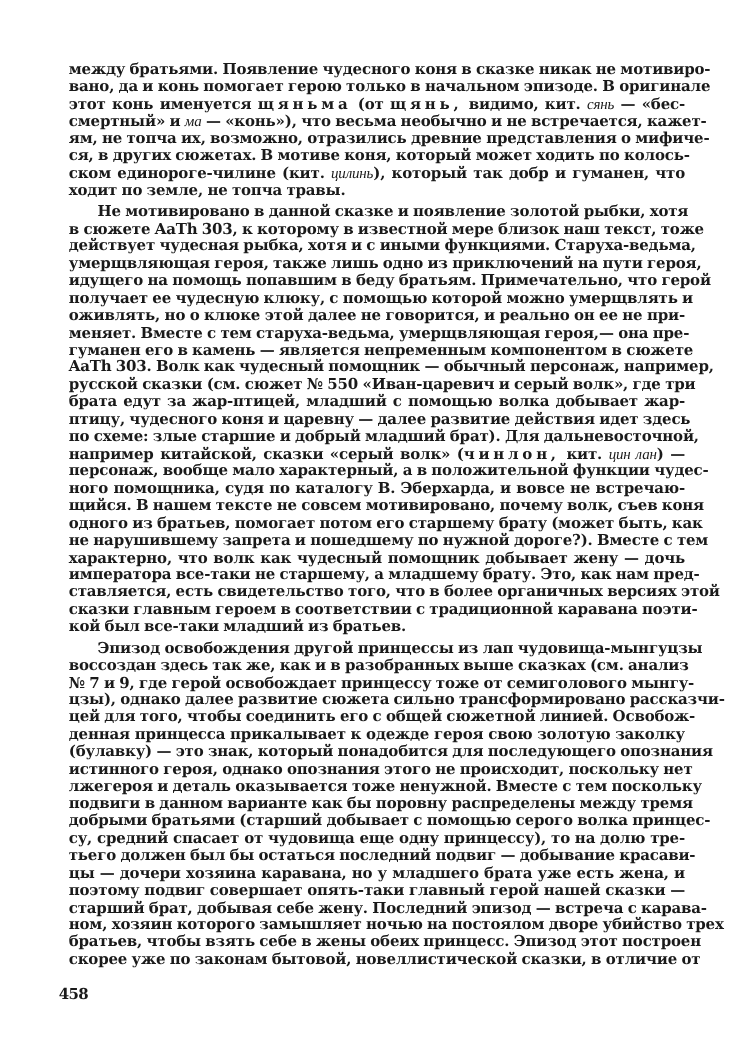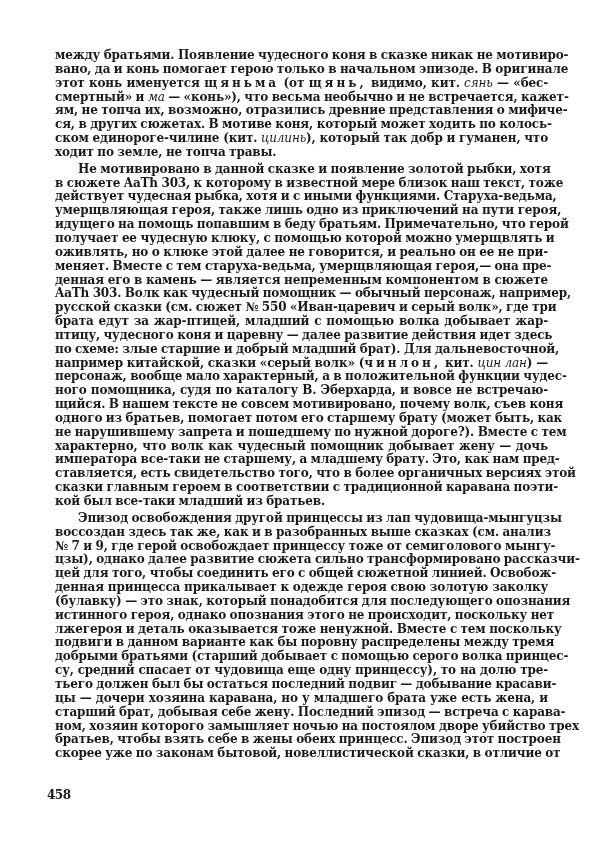--- a/index.html
+++ b/index.html
@@ -44,20 +44,21 @@
   }
   .line.indent {
     padding-left: 23px;
   }
   .spaced {
     letter-spacing: 3px;
   }
   .it {
     font-style: italic;
     font-weight: normal;
+    font-family: Liberation Serif, serif;
   }
   .page-number {
     position: absolute;
     left: 47px;
     top: 788px;
     font-size: 12px;
     font-weight: 600;
     letter-spacing: -0.5px;
     font-family: "DejaVu Serif", "Liberation Serif", serif;
   }
@@ -78,21 +79,21 @@
     </div>
     <div class="para">
       <span class="line indent"><span>Не мотивировано в данной сказке и появление золотой рыбки, хотя</span></span>
       <span class="line"><span>в сюжете AaTh 303, к которому в известной мере близок наш текст, тоже</span></span>
       <span class="line"><span>действует чудесная рыбка, хотя и с иными функциями. Старуха-ведьма,</span></span>
       <span class="line"><span>умерщвляющая героя, также лишь одно из приключений на пути героя,</span></span>
       <span class="line"><span>идущего на помощь попавшим в беду братьям. Примечательно, что герой</span></span>
       <span class="line"><span>получает ее чудесную клюку, с помощью которой можно умерщвлять и</span></span>
       <span class="line"><span>оживлять, но о клюке этой далее не говорится, и реально он ее не при-</span></span>
       <span class="line"><span>меняет. Вместе с тем старуха-ведьма, умерщвляющая героя,— она пре-</span></span>
-      <span class="line"><span>денная его в камень — является непременным компонентом в сюжете</span></span>
+      <span class="line"><span>гуманен его в камень — является непременным компонентом в сюжете</span></span>
       <span class="line"><span>AaTh 303. Волк как чудесный помощник — обычный персонаж, например,</span></span>
       <span class="line"><span>русской сказки (см. сюжет № 550 «Иван-царевич и серый волк», где три</span></span>
       <span class="line"><span>брата едут за жар-птицей, младший с помощью волка добывает жар-</span></span>
       <span class="line"><span>птицу, чудесного коня и царевну — далее развитие действия идет здесь</span></span>
       <span class="line"><span>по схеме: злые старшие и добрый младший брат). Для дальневосточной,</span></span>
       <span class="line"><span>например китайской, сказки «серый волк» (</span><span class="spaced">чинлон,</span><span> кит. </span><span class="it">цин лан</span><span>) —</span></span>
       <span class="line"><span>персонаж, вообще мало характерный, а в положительной функции чудес-</span></span>
       <span class="line"><span>ного помощника, судя по каталогу В. Эберхарда, и вовсе не встречаю-</span></span>
       <span class="line"><span>щийся. В нашем тексте не совсем мотивировано, почему волк, съев коня</span></span>
       <span class="line"><span>одного из братьев, помогает потом его старшему брату (может быть, как</span></span>
@@ -111,20 +112,21 @@
       <span class="line"><span>цей для того, чтобы соединить его с общей сюжетной линией. Освобож-</span></span>
       <span class="line"><span>денная принцесса прикалывает к одежде героя свою золотую заколку</span></span>
       <span class="line"><span>(булавку) — это знак, который понадобится для последующего опознания</span></span>
       <span class="line"><span>истинного героя, однако опознания этого не происходит, поскольку нет</span></span>
       <span class="line"><span>лжегероя и деталь оказывается тоже ненужной. Вместе с тем поскольку</span></span>
       <span class="line"><span>подвиги в данном варианте как бы поровну распределены между тремя</span></span>
       <span class="line"><span>добрыми братьями (старший добывает с помощью серого волка принцес-</span></span>
       <span class="line"><span>су, средний спасает от чудовища еще одну принцессу), то на долю тре-</span></span>
       <span class="line"><span>тьего должен был бы остаться последний подвиг — добывание красави-</span></span>
       <span class="line"><span>цы — дочери хозяина каравана, но у младшего брата уже есть жена, и</span></span>
+      <span class="line"><span>поэтому подвиг совершает опять-таки главный герой нашей сказки —</span></span>
       <span class="line"><span>старший брат, добывая себе жену. Последний эпизод — встреча с карава-</span></span>
       <span class="line"><span>ном, хозяин которого замышляет ночью на постоялом дворе убийство трех</span></span>
       <span class="line"><span>братьев, чтобы взять себе в жены обеих принцесс. Эпизод этот построен</span></span>
       <span class="line"><span>скорее уже по законам бытовой, новеллистической сказки, в отличие от</span></span>
     </div>
   </div>
 
 <div class="page-number">458</div>
 
 </body></html>

